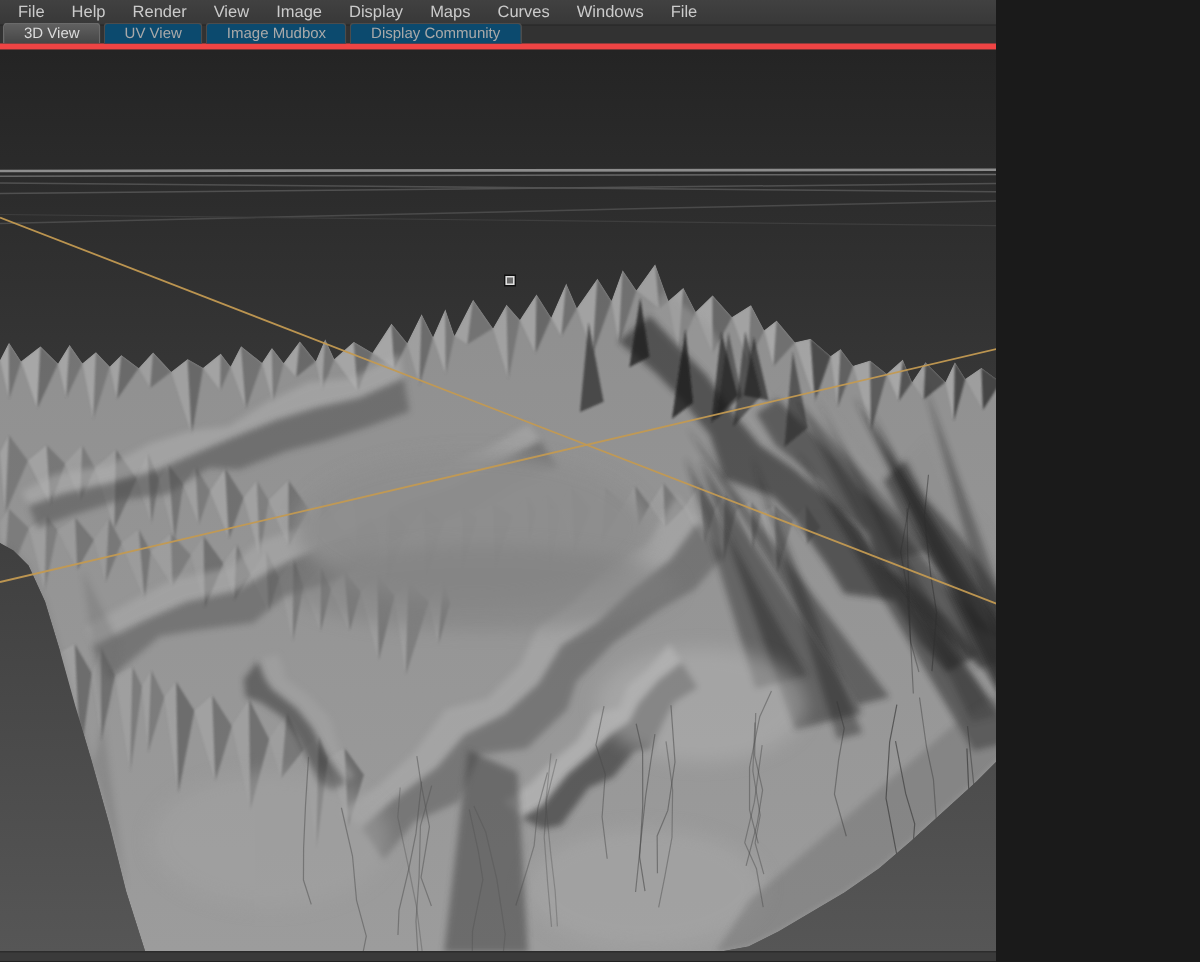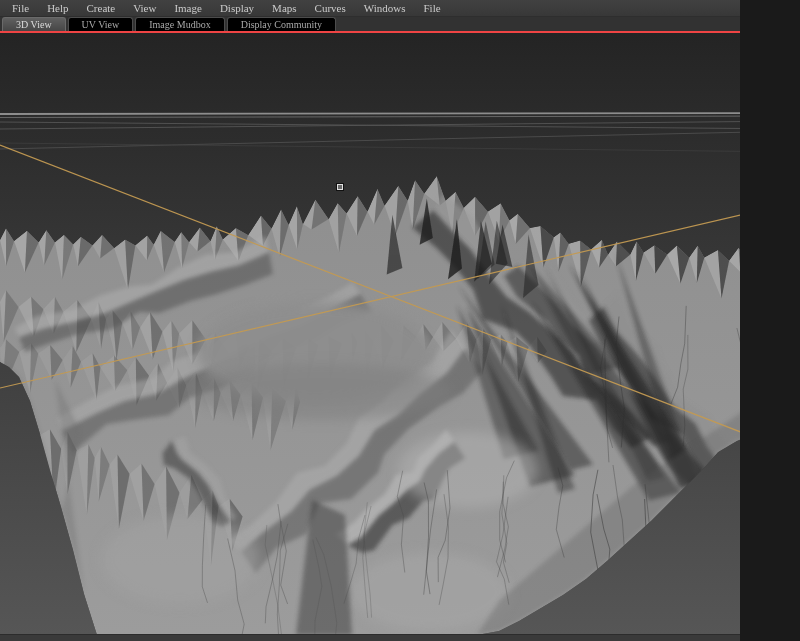--- a/index.html
+++ b/index.html
@@ -1,37 +1,37 @@
 <!DOCTYPE html>
 <html><head>
 <meta charset="utf-8">
 <style>
   html,body{margin:0;padding:0;background:#1a1a1a;}
   .app{
-    position:relative;width:740px;height:641px;overflow:hidden;
-    font-family:Liberation Serif, serif;
+    position:relative;width:664px;height:641px;overflow:hidden;
+    font-family:Liberation Sans, sans-serif;
     -webkit-font-smoothing:antialiased;user-select:none;
   }
   
   .menubar{
     height:17px;background:linear-gradient(#414141,#383838);
     display:flex;align-items:center;padding-left:3px;
     border-bottom:1px solid #2e2e2e;box-sizing:border-box;
   }
   .menu-item{
     color:#cbcbcb;font-size:11px;line-height:17px;padding:0 9px;cursor:default;
   }
   
   .tabbar{
-    height:16px;background:#323232;display:flex;align-items:center;
-    padding-left:2px;box-sizing:border-box;border-bottom:2px solid #ef4444;
+    height:16px;background:#323232;display:flex;align-items:flex-end;
+    padding-left:2px;box-sizing:border-box;border-bottom:4px solid #ef4444;
   }
   .tab{
     height:14px;line-height:14px;padding:0 13px;margin-right:2px;
-    font-size:10px;color:#a9a9a9;background:#000000;
+    font-size:10px;color:#a9a9a9;background:#0c4a6e;
     border:1px solid #4c4c4c;border-bottom:none;
     border-radius:3px 3px 0 0;box-sizing:border-box;cursor:default;white-space:nowrap;
   }
   .tab.active{
     background:linear-gradient(#606060,#464646);color:#dcdcdc;border-color:#6a6a6a;
   }
   
   .viewport{position:relative;width:800px;height:601px;overflow:hidden;}
   .viewport svg{display:block;}
   .cursor{
@@ -43,21 +43,21 @@
   .bottom-strip{height:7px;background:#3a3a3a;border-top:1px solid #2c2c2c;box-sizing:border-box;}
 </style>
 </head>
 <body>
 
 <div class="app">
 
   <div class="menubar">
       <span class="menu-item">File</span>
       <span class="menu-item">Help</span>
-      <span class="menu-item">Create</span>
+      <span class="menu-item">Render</span>
       <span class="menu-item">View</span>
       <span class="menu-item">Image</span>
       <span class="menu-item">Display</span>
       <span class="menu-item">Maps</span>
       <span class="menu-item">Curves</span>
       <span class="menu-item">Windows</span>
       <span class="menu-item">File</span>
     </div>
 
   <div class="tabbar">

